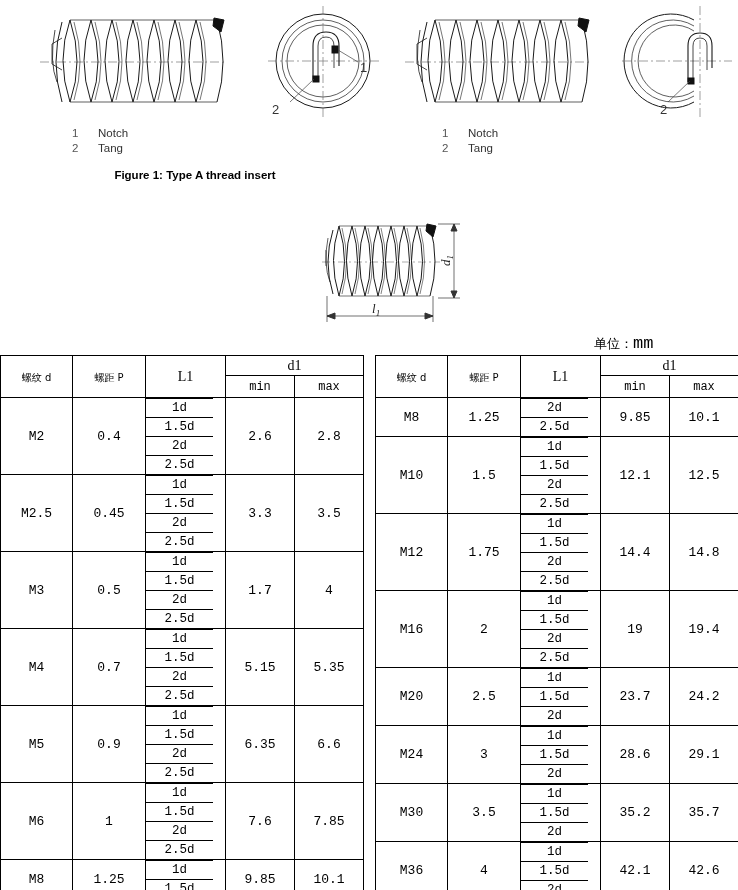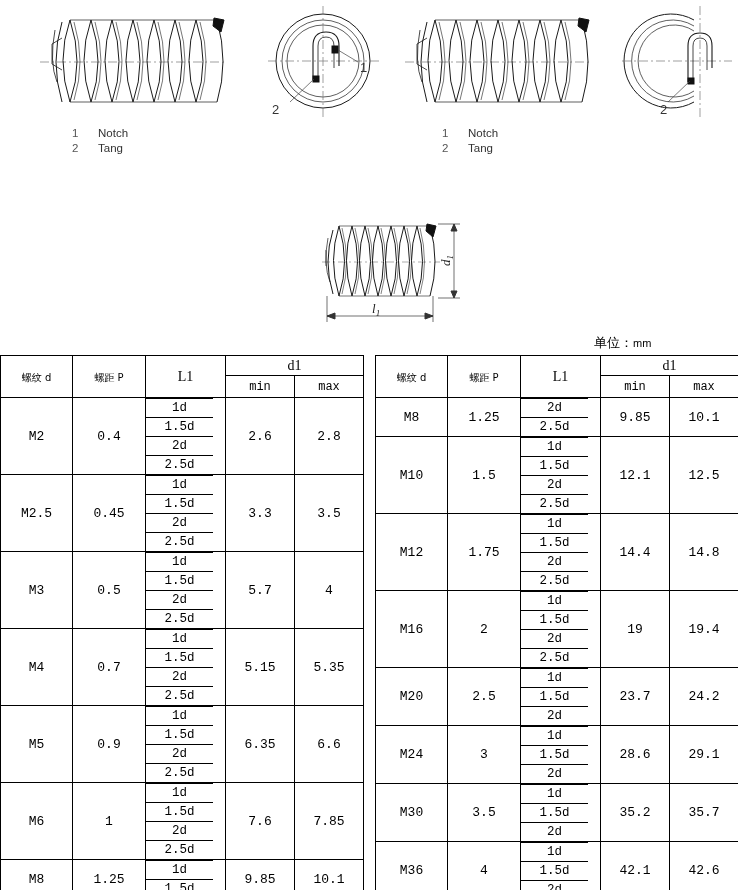--- a/index.html
+++ b/index.html
@@ -73,22 +73,22 @@
   
   #unit-label {
     position: absolute;
     left: 594px;
     top: 334px;
     font-size: 13px;
     font-family: "Liberation Serif", serif;
     white-space: nowrap;
   }
   #unit-label .unit-mm {
-    font-family: Liberation Sans, sans-serif;
-    font-size: 11px;
+    font-family: Liberation Mono, monospace;
+    font-size: 17px;
   }
 
   
   #tables-area {
     position: absolute;
     left: 0;
     top: 355px;
     width: 738px;
   }
   .spec-table {
@@ -228,20 +228,23 @@
       <div class="legend-row">
         <span class="legend-num">1</span>
         <span class="legend-label">Notch</span>
       </div>
       <div class="legend-row">
         <span class="legend-num">2</span>
         <span class="legend-label">Tang</span>
       </div>
     </div>
 
+    <div class="fig-caption">
+      <span class="cap-strong">Figure 1: Type A thread insert</span><span class="cap-rest"></span>
+    </div>
   </div>
 
   <div class="figure-block" id="figure-2-block">
     <div class="fig-art">
       <svg width="368" height="120" viewBox="0 0 368 120">
         <g stroke="#1a1a1a" fill="none" stroke-width="1">
           <line x1="35" y1="62" x2="220" y2="62" stroke="#777" stroke-width="0.7" stroke-dasharray="9,3,2,3"></line>
           <g>
             <path d="M57 22 q-12 40 0 80"></path>
             <path d="M50 30 q-6 32 2 52" stroke-width="0.8"></path>
@@ -404,21 +407,21 @@
           <td class="cell-thread" style="height: 72px;">M3</td>
           <td class="cell-pitch" style="height: 72px;">0.5</td>
           <td class="cell-l1" style="height: 72px;">
             <div class="l1-stack">
               <div class="l1-item topline">1d</div>
               <div class="l1-item">1.5d</div>
               <div class="l1-item">2d</div>
               <div class="l1-item">2.5d</div>
             </div>
           </td>
-          <td class="cell-min" style="height: 72px;">5.7</td>
+          <td class="cell-min" style="height: 72px;">1.7</td>
           <td class="cell-max" style="height: 72px;">4</td>
         </tr>
         <tr>
           <td class="cell-thread" style="height: 72px;">M4</td>
           <td class="cell-pitch" style="height: 72px;">0.7</td>
           <td class="cell-l1" style="height: 72px;">
             <div class="l1-stack">
               <div class="l1-item topline">1d</div>
               <div class="l1-item">1.5d</div>
               <div class="l1-item">2d</div>

